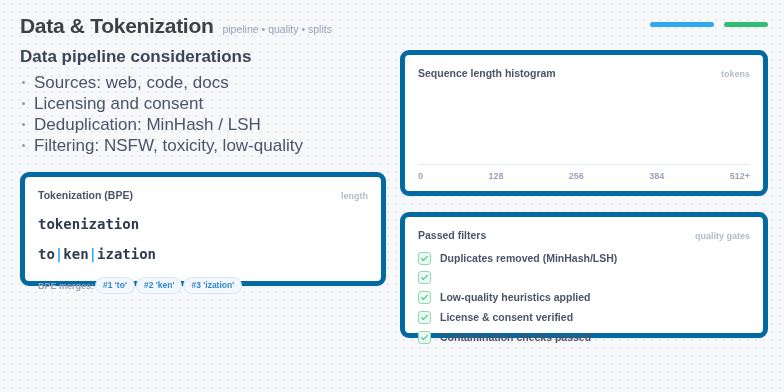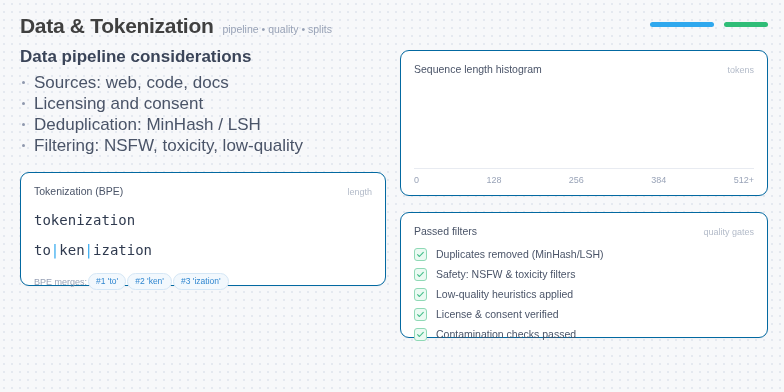--- a/index.html
+++ b/index.html
@@ -109,24 +109,25 @@
     top: 8px;
     width: 3px;
     height: 3px;
     border-radius: 50%;
     background: #8e98ad;
   }
 
   
   .card {
     background: #ffffff;
-    border: 1px solid #0369a1;
+    border: 5px solid #0369a1;
     border-radius: 9px;
     box-sizing: border-box;
     box-shadow: 0 1px 2px rgba(40, 50, 80, 0.04);
+    font-weight: bold;
   }
   .card-head {
     display: flex;
     align-items: baseline;
     justify-content: space-between;
   }
   .card-title {
     font-size: 10.5px;
     color: #4a5468;
     line-height: 14px;
@@ -314,21 +315,20 @@
               </svg>
           </span>
           <span class="filter-label">Duplicates removed (MinHash/LSH)</span>
         </li>
         <li class="filter-item">
           <span class="checkbox">
             <svg width="9" height="9" viewBox="0 0 9 9">
                 <path d="M1.6 4.7 L3.4 6.5 L7.3 2.3" fill="none" stroke="#44bd8a" stroke-width="1.1" stroke-linecap="round" stroke-linejoin="round"></path>
               </svg>
           </span>
-          <span class="filter-label">Safety: NSFW &amp; toxicity filters</span>
         </li>
         <li class="filter-item">
           <span class="checkbox">
             <svg width="9" height="9" viewBox="0 0 9 9">
                 <path d="M1.6 4.7 L3.4 6.5 L7.3 2.3" fill="none" stroke="#44bd8a" stroke-width="1.1" stroke-linecap="round" stroke-linejoin="round"></path>
               </svg>
           </span>
           <span class="filter-label">Low-quality heuristics applied</span>
         </li>
         <li class="filter-item">

